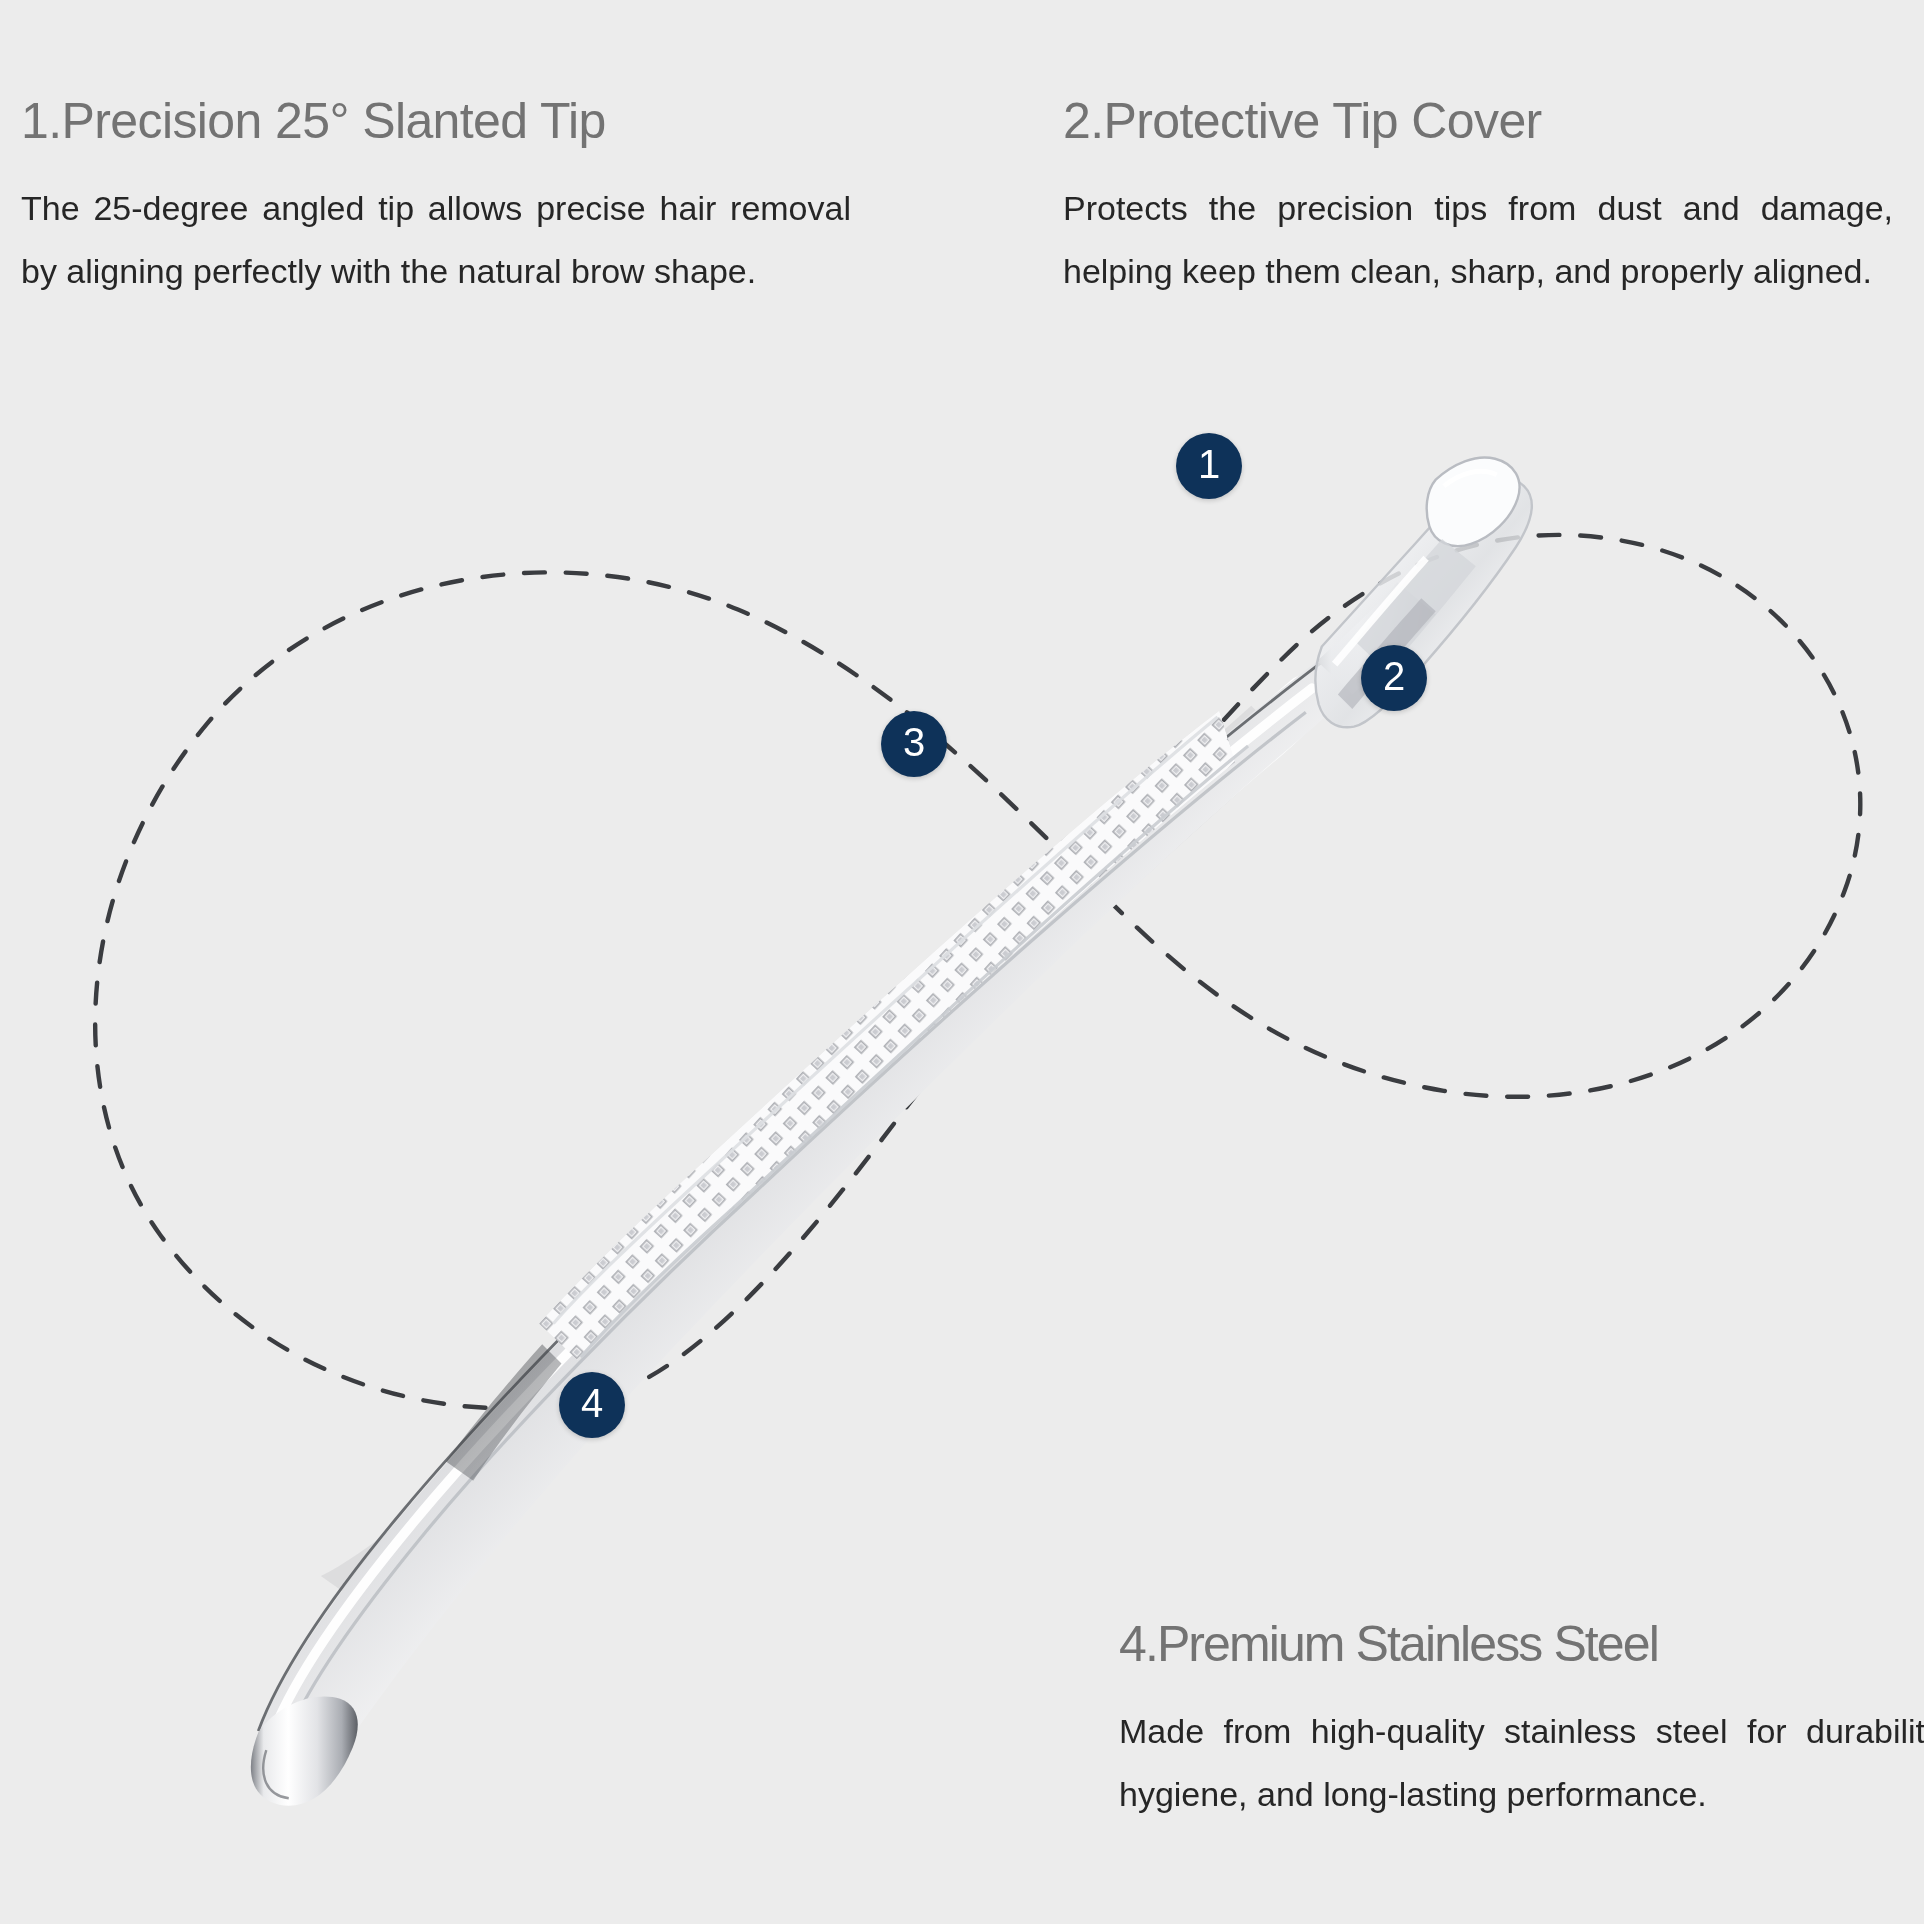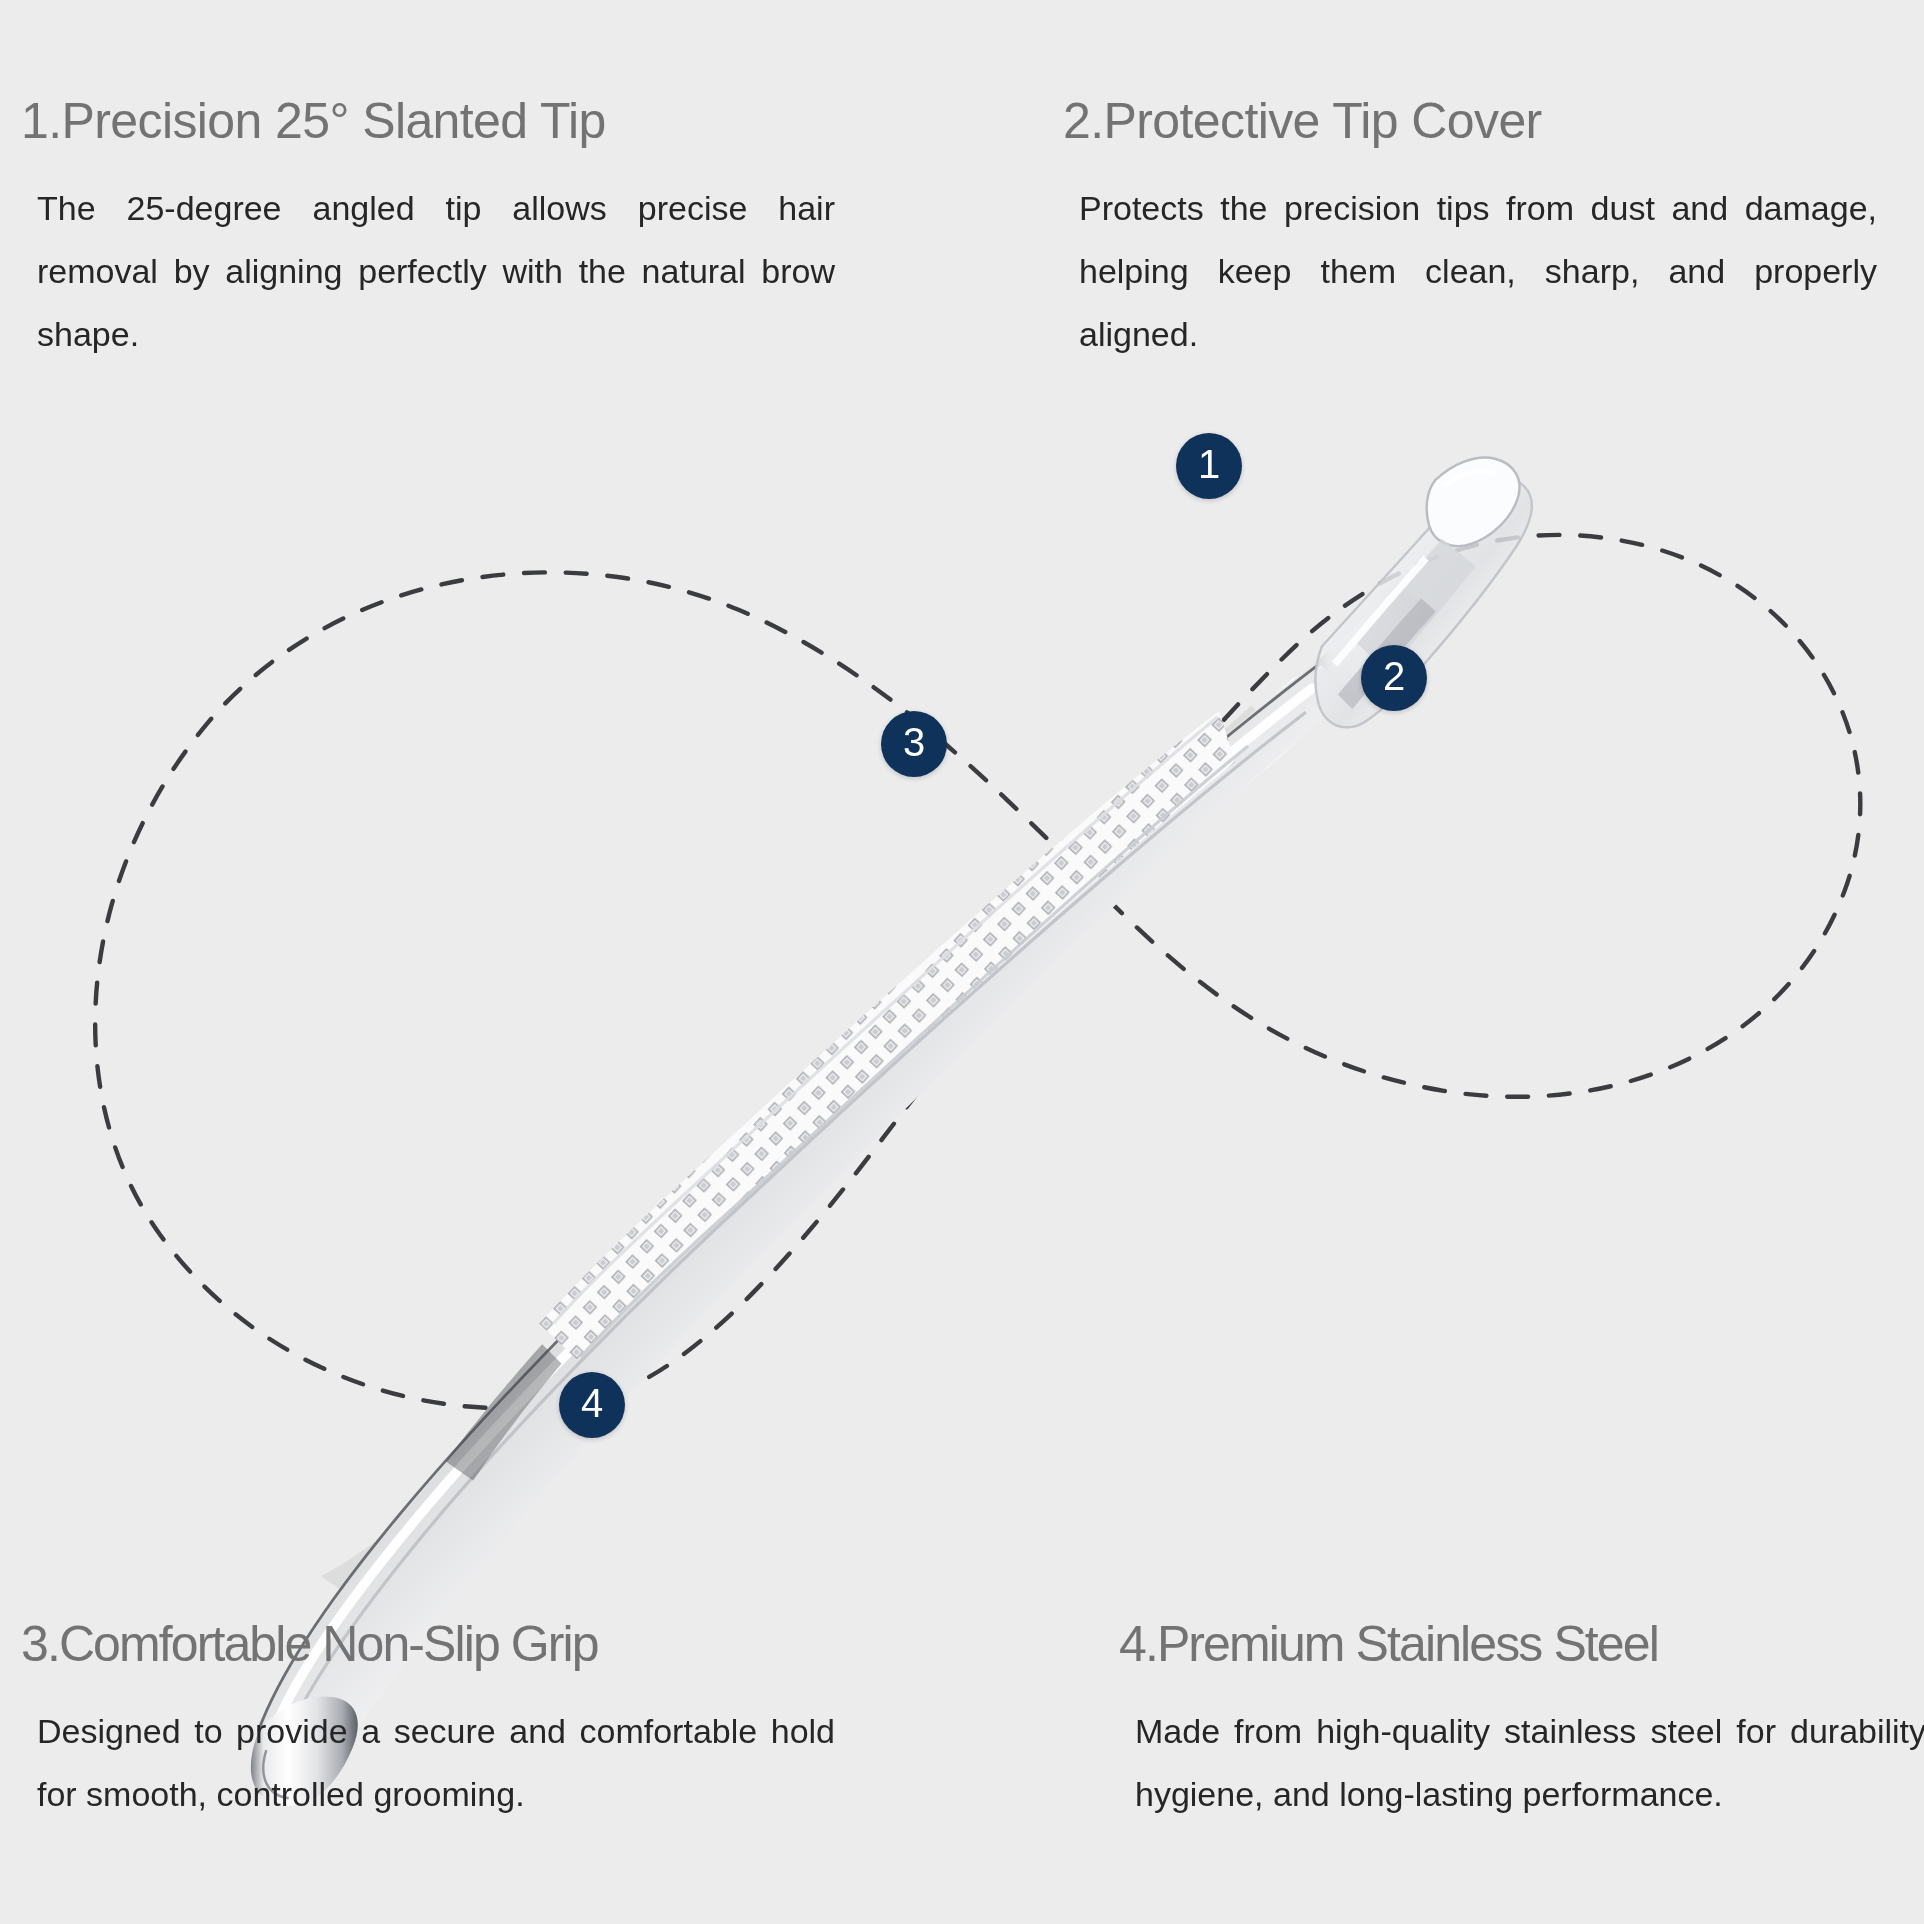--- a/index.html
+++ b/index.html
@@ -42,21 +42,21 @@
     margin: 0 0 30.5px 0;
     white-space: nowrap;
     font-stretch: condensed;
   }
   .feature-title.tight { letter-spacing: -1.9px; }
 
   .feature-body {
     font-size: 34px;
     line-height: 63px;
     color: #262626;
-    margin: 16px;
+    margin: 0;
     text-align: justify;
     text-justify: inter-word;
     font-stretch: condensed;
   }
 
   
   .badge {
     position: absolute;
     width: 66px;
     height: 66px;
@@ -297,24 +297,20 @@
   <div class="feature-block tl">
     <h2 class="feature-title">1.Precision 25° Slanted Tip</h2>
     <p class="feature-body">The 25-degree angled tip allows precise hair removal by aligning perfectly with the natural brow shape.</p>
   </div>
 
   <div class="feature-block tr">
     <h2 class="feature-title">2.Protective Tip Cover</h2>
     <p class="feature-body">Protects the precision tips from dust and damage, helping keep them clean, sharp, and properly aligned.</p>
   </div>
 
-  <div class="feature-block bl">
-    <h2 class="feature-title tight">3.Comfortable Non-Slip Grip</h2>
-    <p class="feature-body">Designed to provide a secure and comfortable hold for smooth, controlled grooming.</p>
-  </div>
 
   <div class="feature-block br">
     <h2 class="feature-title tight">4.Premium Stainless Steel</h2>
     <p class="feature-body">Made from high-quality stainless steel for durability, hygiene, and long-lasting performance.</p>
   </div>
 
 </div>
 
 
 </body></html>

